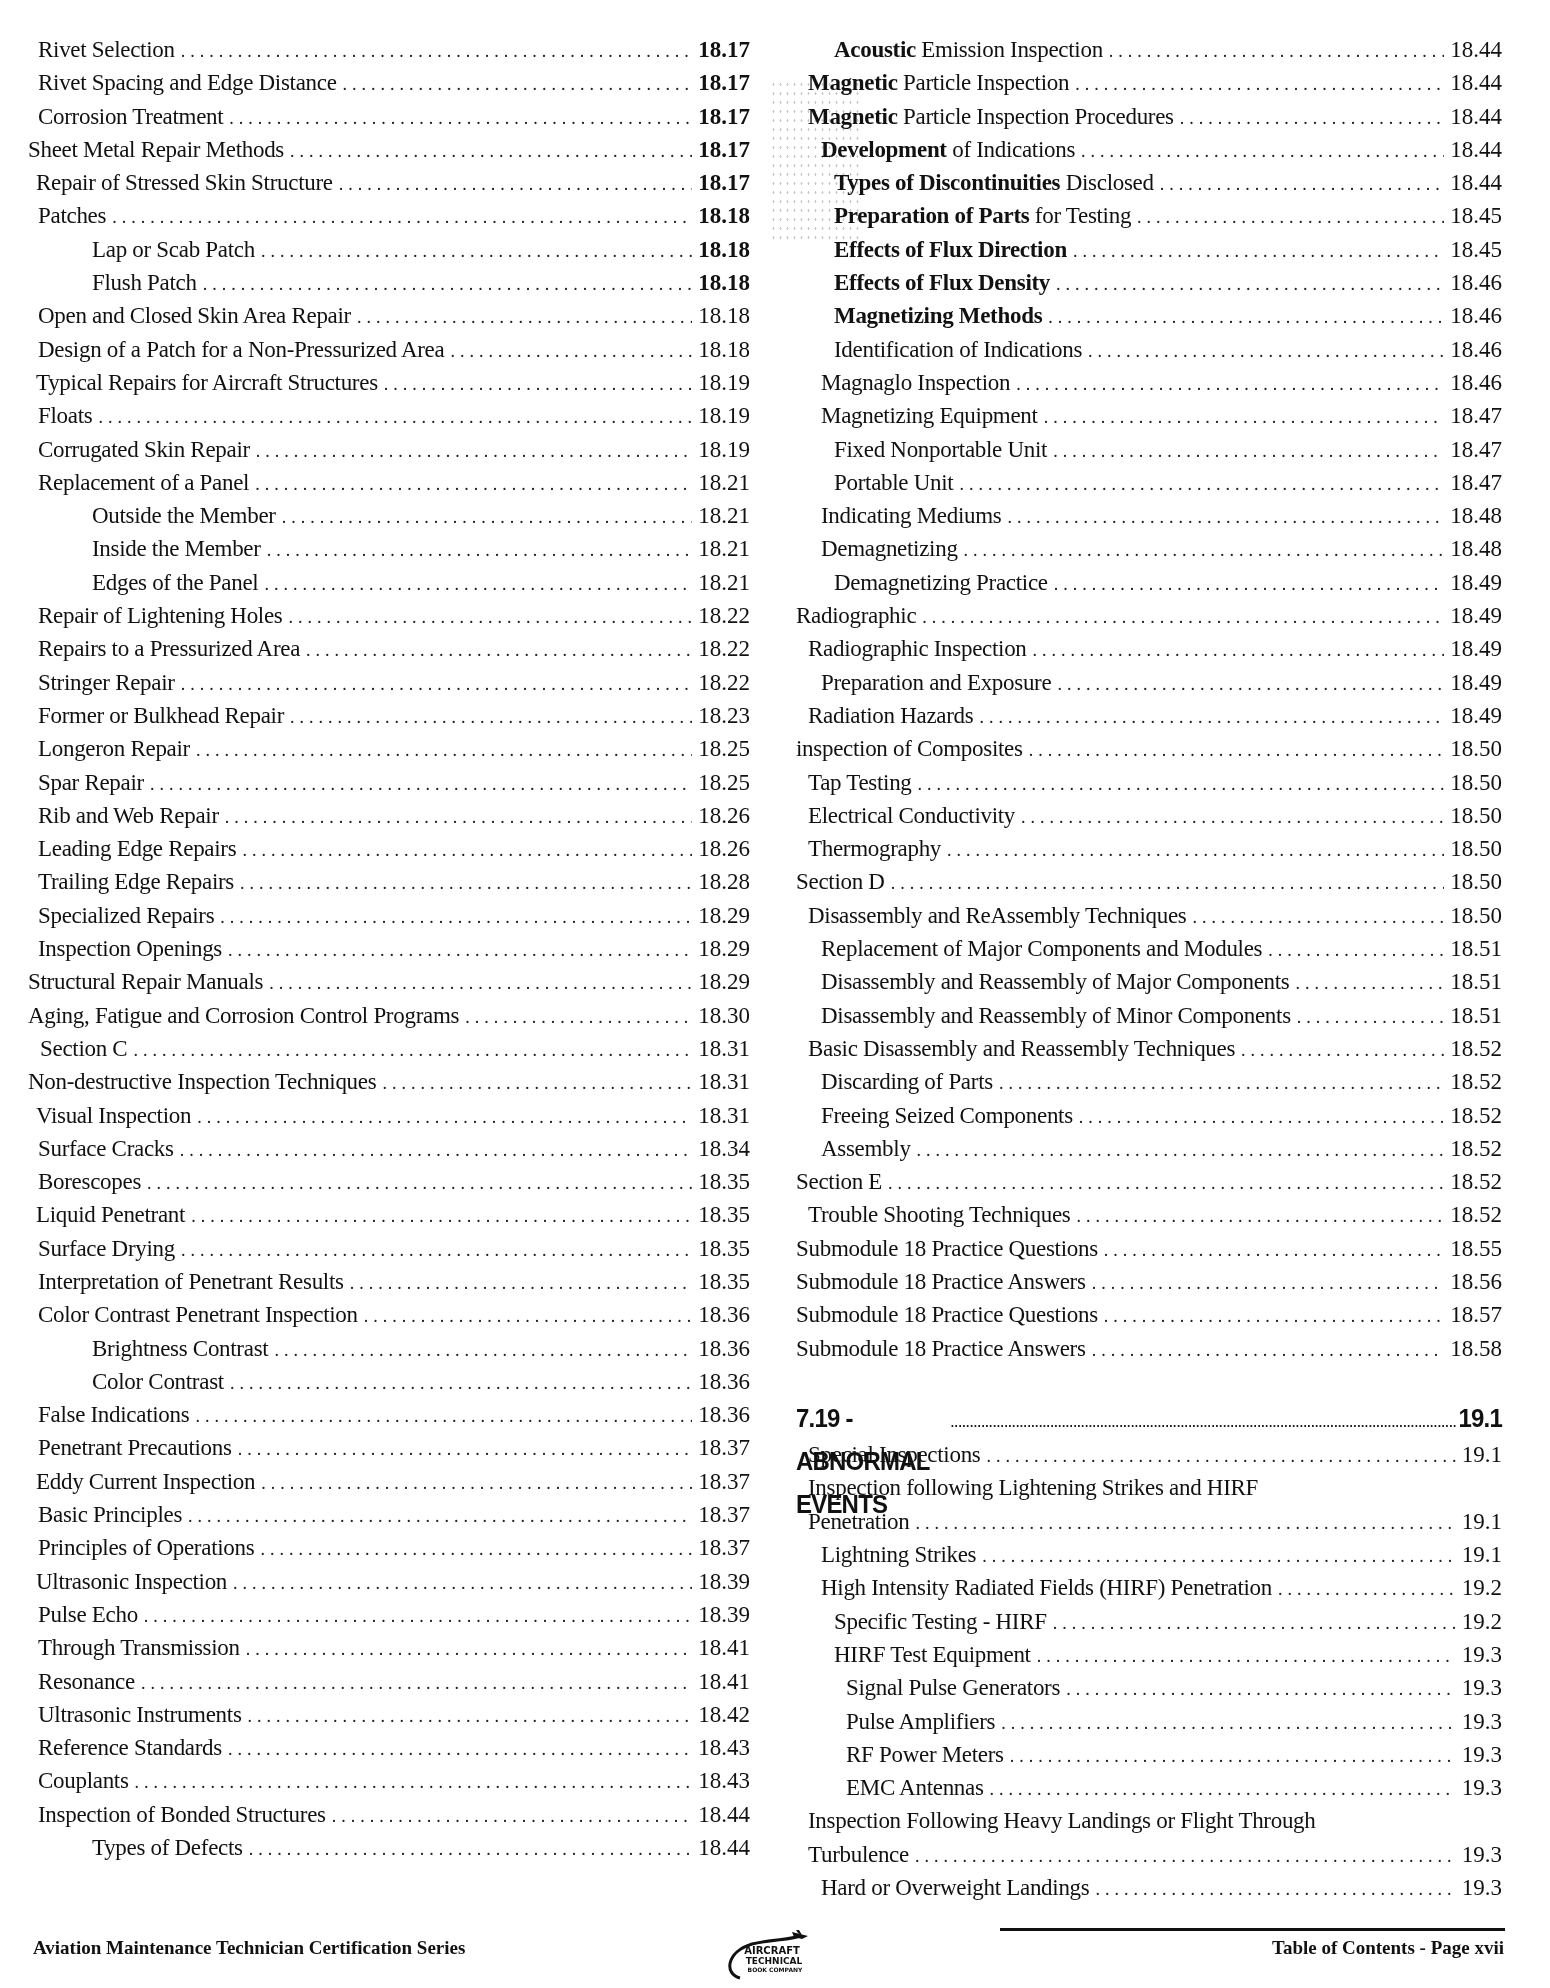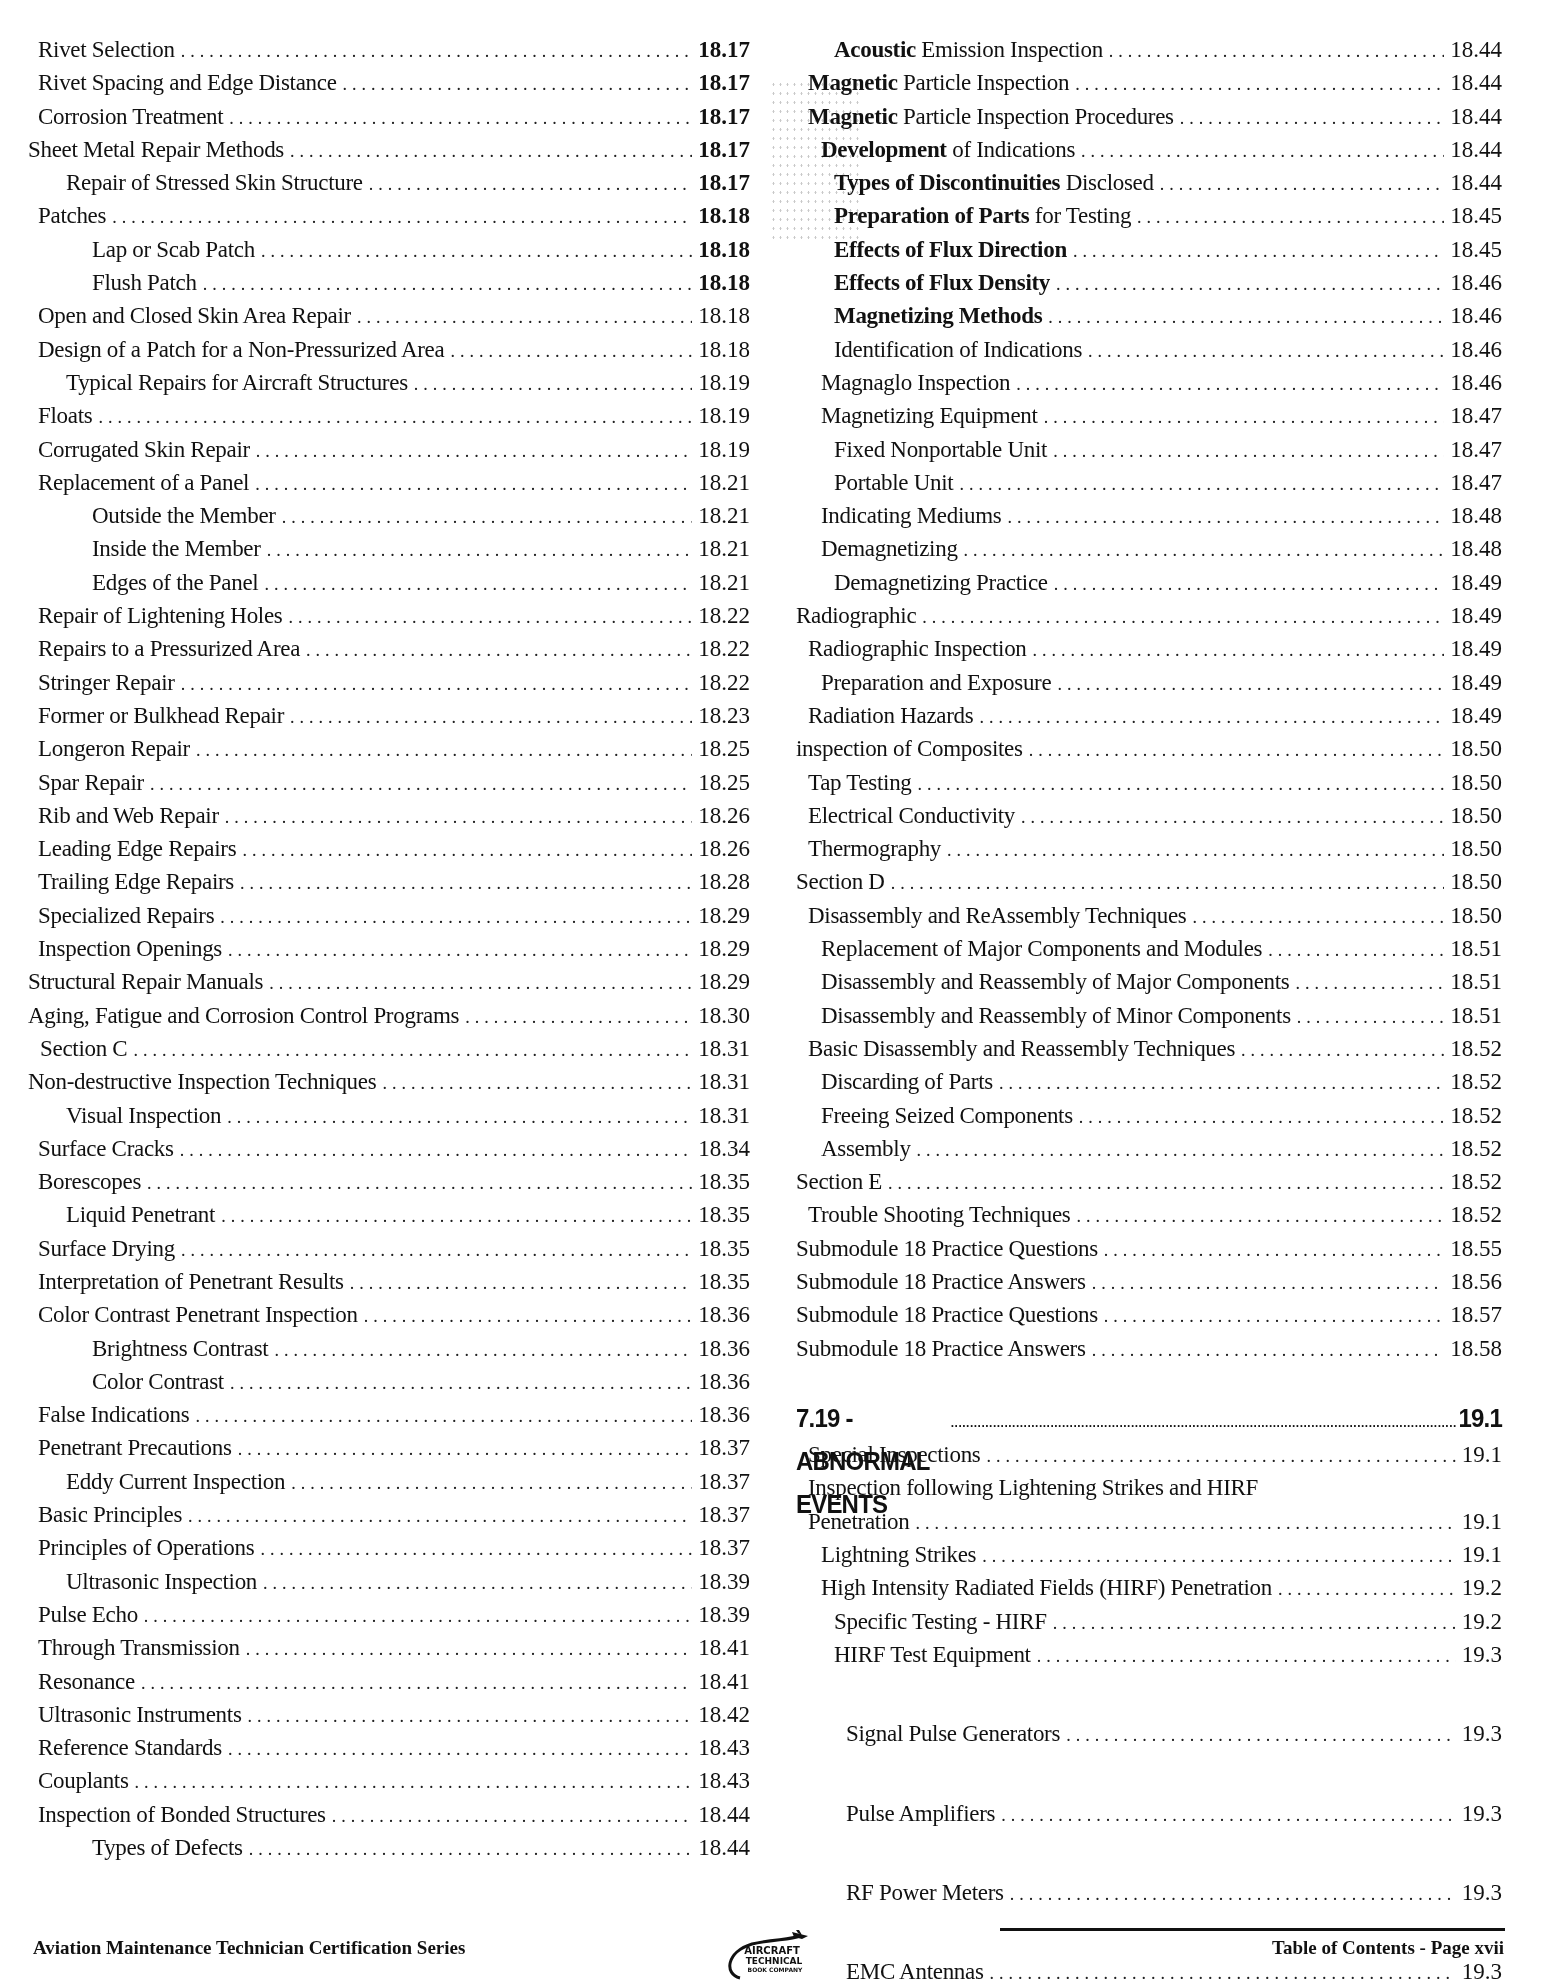--- a/index.html
+++ b/index.html
@@ -10,25 +10,25 @@
   .col.right { left: 780px; width: 722px; }
   .row { position: relative; height: 33.3px; line-height: 33.3px; font-size: 23px;
          display: flex; align-items: baseline; white-space: nowrap; }
   .row .title { flex: 0 0 auto; letter-spacing: -0.3px; }
   .row .leader { flex: 1 1 auto; overflow: hidden; margin: 0 6px; color: #222;
                  letter-spacing: 4.2px; font-size: 18px; }
   .row .leader::before { content: ". . . . . . . . . . . . . . . . . . . . . . . . . . . . . . . . . . . . . . . . . . . . . . . . . . . . . . . . . . . . . . . . . . . . . . . . . . . . . . . . . . . . . . . . . . . . . . . . . . . . . . . . . . ."; letter-spacing: 0; word-spacing: 0.5px; }
   .row .page { flex: 0 0 auto; text-align: right; }
   .row.bold-page .page { font-weight: bold; }
   .row .bold { font-weight: bold; }
-  .lvl0 { padding-left: 40px; } .lvl1 { padding-left: 28px; } .lvl2 { padding-left: 66px; }
+  .lvl0 { padding-left: 40px; } .lvl1 { padding-left: 28px; } .lvl2 { padding-left: 36px; }
   .lvl3 { padding-left: 38px; } .lvl4 { padding-left: 92px; }
   .right .lvl0 { padding-left: 16px; } .right .lvl1 { padding-left: 28px; }
   .right .lvl2 { padding-left: 41px; } .right .lvl3 { padding-left: 54px; }
-  .right .lvl4 { padding-left: 66px; margin-top: 46px; }
+  .right .lvl4 { padding-left: 66px; }
   .gap { height: 33.3px; }
   .heading { height: 40px; line-height: 40px; display: flex; align-items: baseline;
              font-family: "Liberation Sans", "DejaVu Sans", sans-serif; font-weight: bold;
              font-size: 24px; letter-spacing: -0.8px; padding-left: 16px; transform: scaleY(1.08); }
   .heading .leader { flex: 1 1 auto; overflow: hidden; margin: 0 2px; font-size: 12px; letter-spacing: 0.5px; }
   .heading .leader::before { content: "............................................................................................................................................................................................................................................................"; }
   .speckle { position: absolute; left: 770px; top: 80px; width: 90px; height: 160px;
              background-image: radial-gradient(#666 0.8px, transparent 1.2px);
              background-size: 7px 9px; opacity: 0.35; }
   .footer { position: absolute; left: 0; top: 1925px; width: 1550px; height: 60px; }

